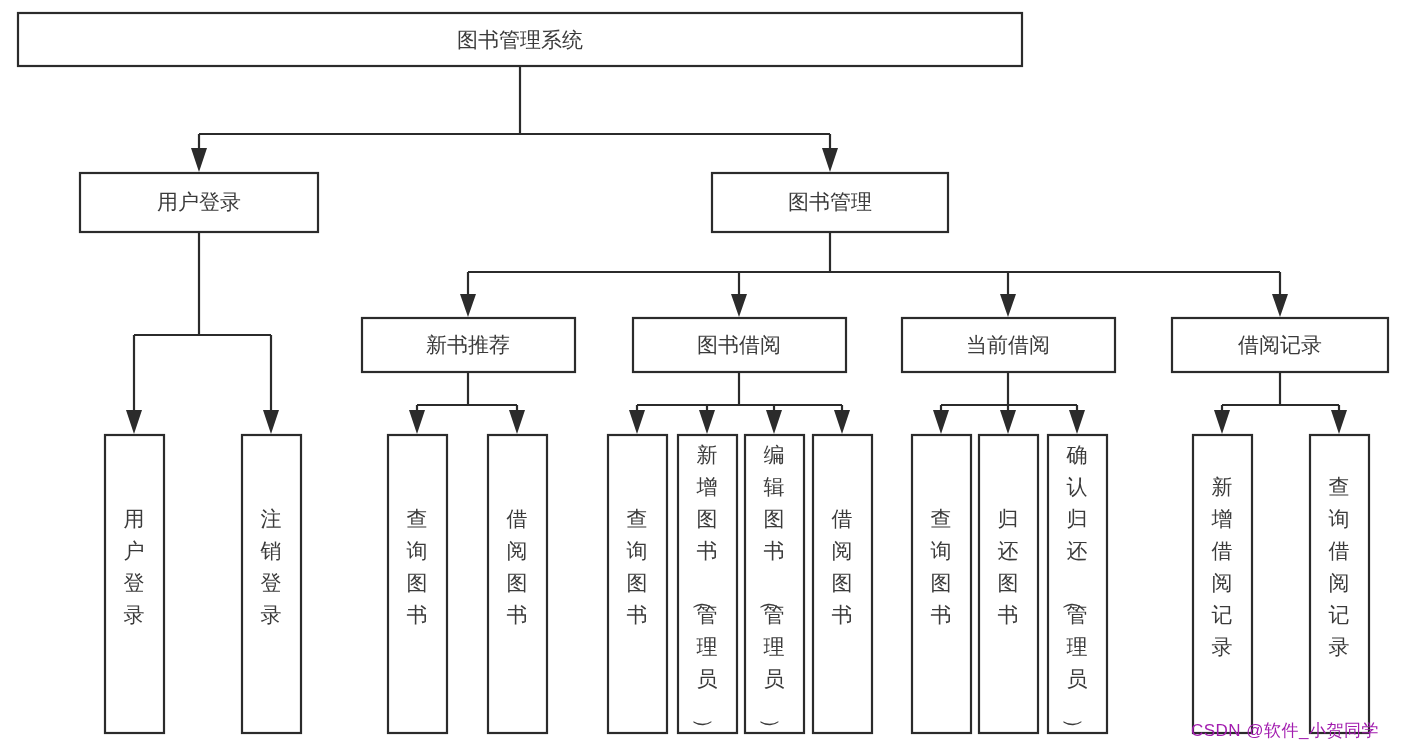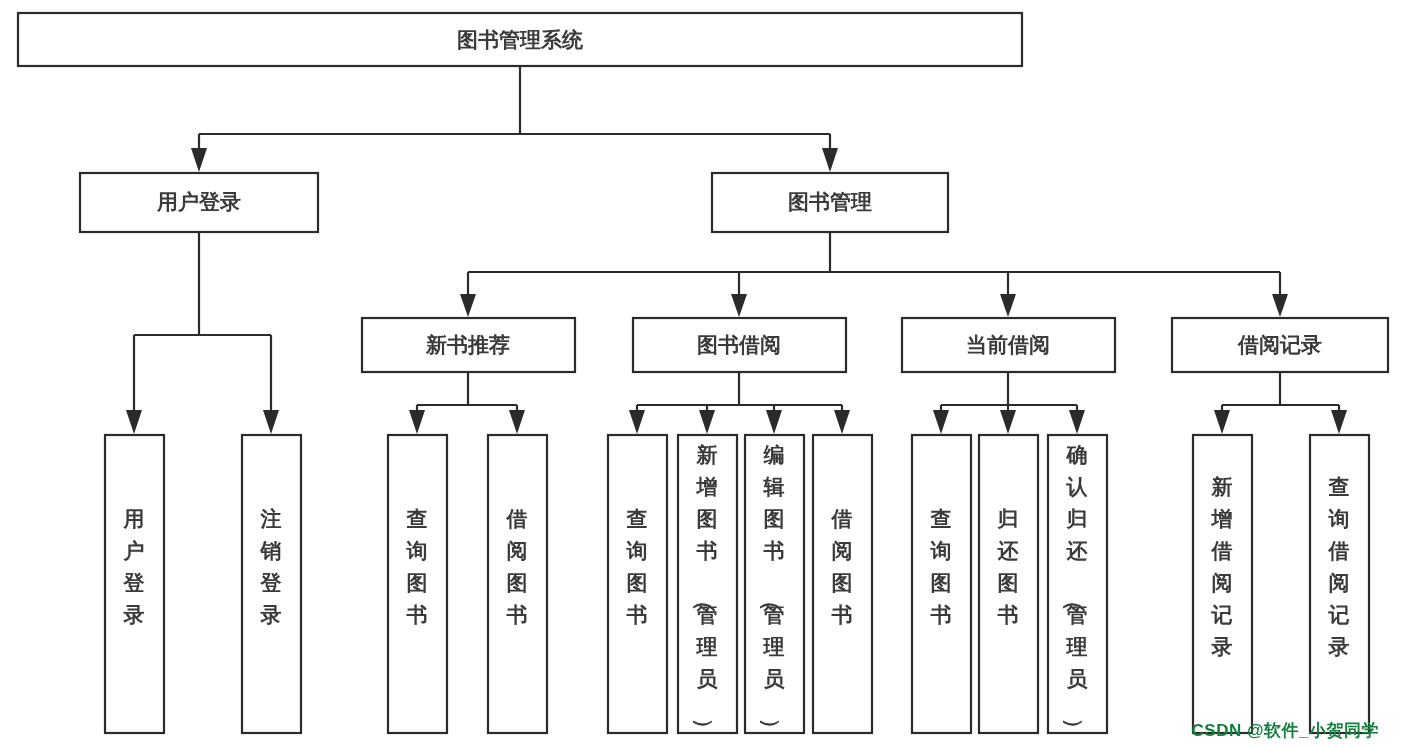--- a/index.html
+++ b/index.html
@@ -11,21 +11,20 @@
     width: 1405px;
     height: 747px;
     font-family: "Liberation Sans", "DejaVu Sans", sans-serif;
     overflow: hidden;
   }
   #diagram-root {
     position: relative;
     width: 1393px;
     height: 747px;
     background: #ffffff;
-    font-weight: bold;
   }
   svg#diagram-svg {
     position: absolute;
     left: 0;
     top: 0;
     width: 1405px;
     height: 747px;
     display: block;
   }
   .node-box {
@@ -55,21 +54,21 @@
     font-size: 21px;
     fill: #3b3b3b;
     text-anchor: middle;
   }
   .watermark-text {
     position: absolute;
     right: 14px;
     bottom: 5px;
     font-family: "Liberation Sans", "DejaVu Sans", sans-serif;
     font-size: 17px;
-    color: #15803d;
+    color: #a21caf;
     letter-spacing: 0.5px;
     white-space: nowrap;
     user-select: none;
   }
 </style>
 </head>
 <body>
 
 <div id="diagram-root">
 

